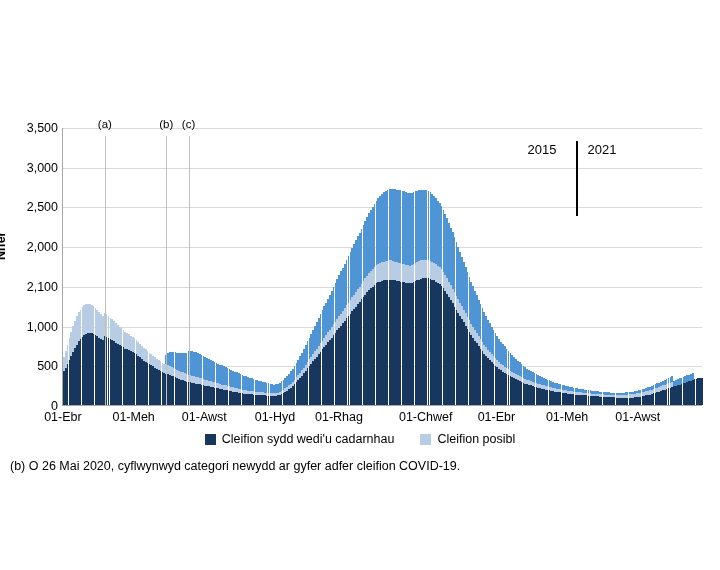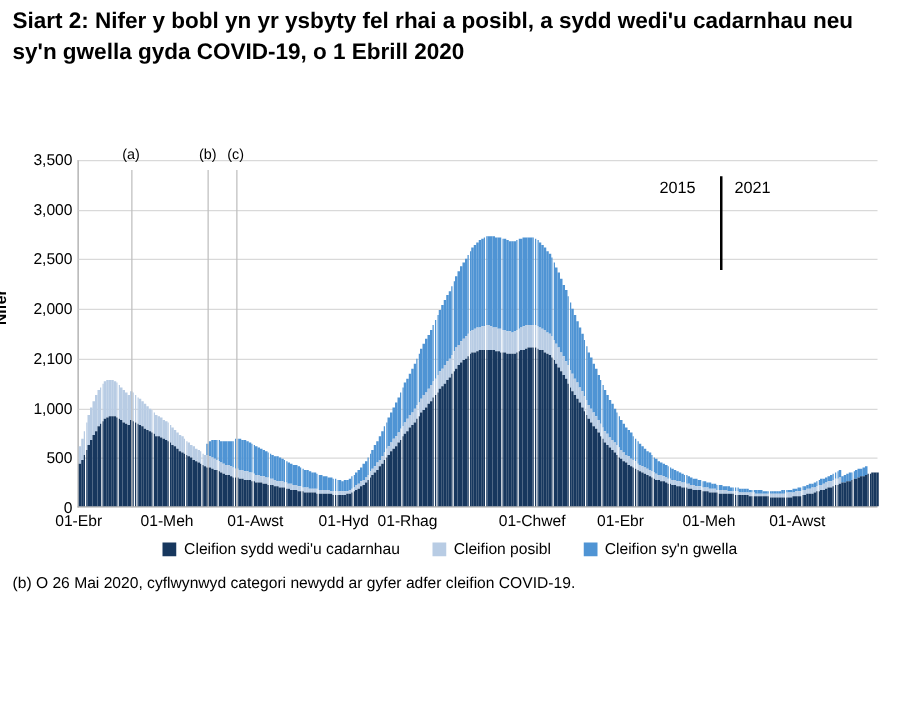--- a/index.html
+++ b/index.html
@@ -148,21 +148,20 @@
   }
   .footnotes div {
     margin: 0;
   }
 </style>
 </head>
 <body>
 
 <div class="page">
 
-  <div class="title">Siart 2: Nifer y bobl yn yr ysbyty fel rhai a posibl, a sydd wedi'u cadarnhau neu sy'n gwella gyda COVID-19, o 1 Ebrill 2020</div>
 
   <div class="chart-area">
     <div class="ylabel">Nifer</div>
     <div id="yticks">
         <div class="ytick" style="top: 296px;">0</div>
         <div class="ytick" style="top: 256.286px;">500</div>
         <div class="ytick" style="top: 216.571px;">1,000</div>
         <div class="ytick" style="top: 176.857px;">2,100</div>
         <div class="ytick" style="top: 137.143px;">2,000</div>
         <div class="ytick" style="top: 97.4286px;">2,500</div>
@@ -1835,40 +1834,36 @@
           <div class="year-divider" style="left: 512.558px; top: 13px; height: 75px;"></div>
           <div class="year-label" style="left: 464.558px; top: 14px;">2015</div>
           <div class="year-label" style="left: 524.558px; top: 14px;">2021</div>
         </div>
     </div>
     <div id="xticks">
         <div class="xtick" style="left: 62.9302px;">01-Ebr</div>
         <div class="xtick" style="left: 133.628px;">01-Meh</div>
         <div class="xtick" style="left: 204.326px;">01-Awst</div>
         <div class="xtick" style="left: 275.023px;">01-Hyd</div>
-        <div class="xtick" style="left: 326px;">01-Rhag</div>
+        <div class="xtick" style="left: 339px;">01-Rhag</div>
         <div class="xtick" style="left: 425.721px;">01-Chwef</div>
         <div class="xtick" style="left: 496.419px;">01-Ebr</div>
         <div class="xtick" style="left: 567.116px;">01-Meh</div>
         <div class="xtick" style="left: 637.814px;">01-Awst</div>
       </div>
   </div>
 
   <div class="legend" id="legend">
       <div class="legend-item">
         <span class="swatch" style="background: rgb(23, 55, 94);"></span>
         <span>Cleifion sydd wedi'u cadarnhau</span>
       </div>
       <div class="legend-item">
         <span class="swatch" style="background: rgb(184, 204, 228);"></span>
         <span>Cleifion posibl</span>
       </div>
-      <div class="legend-item">
-        <span class="swatch" style="background: rgb(79, 148, 212);"></span>
-        <span>Cleifion sy'n gwella</span>
-      </div>
     </div>
 
   <div class="footnotes">
     <div>(b) O 26 Mai 2020, cyflwynwyd categori newydd ar gyfer adfer cleifion COVID-19.</div>
   </div>
 
 </div>
 
 </body></html>

